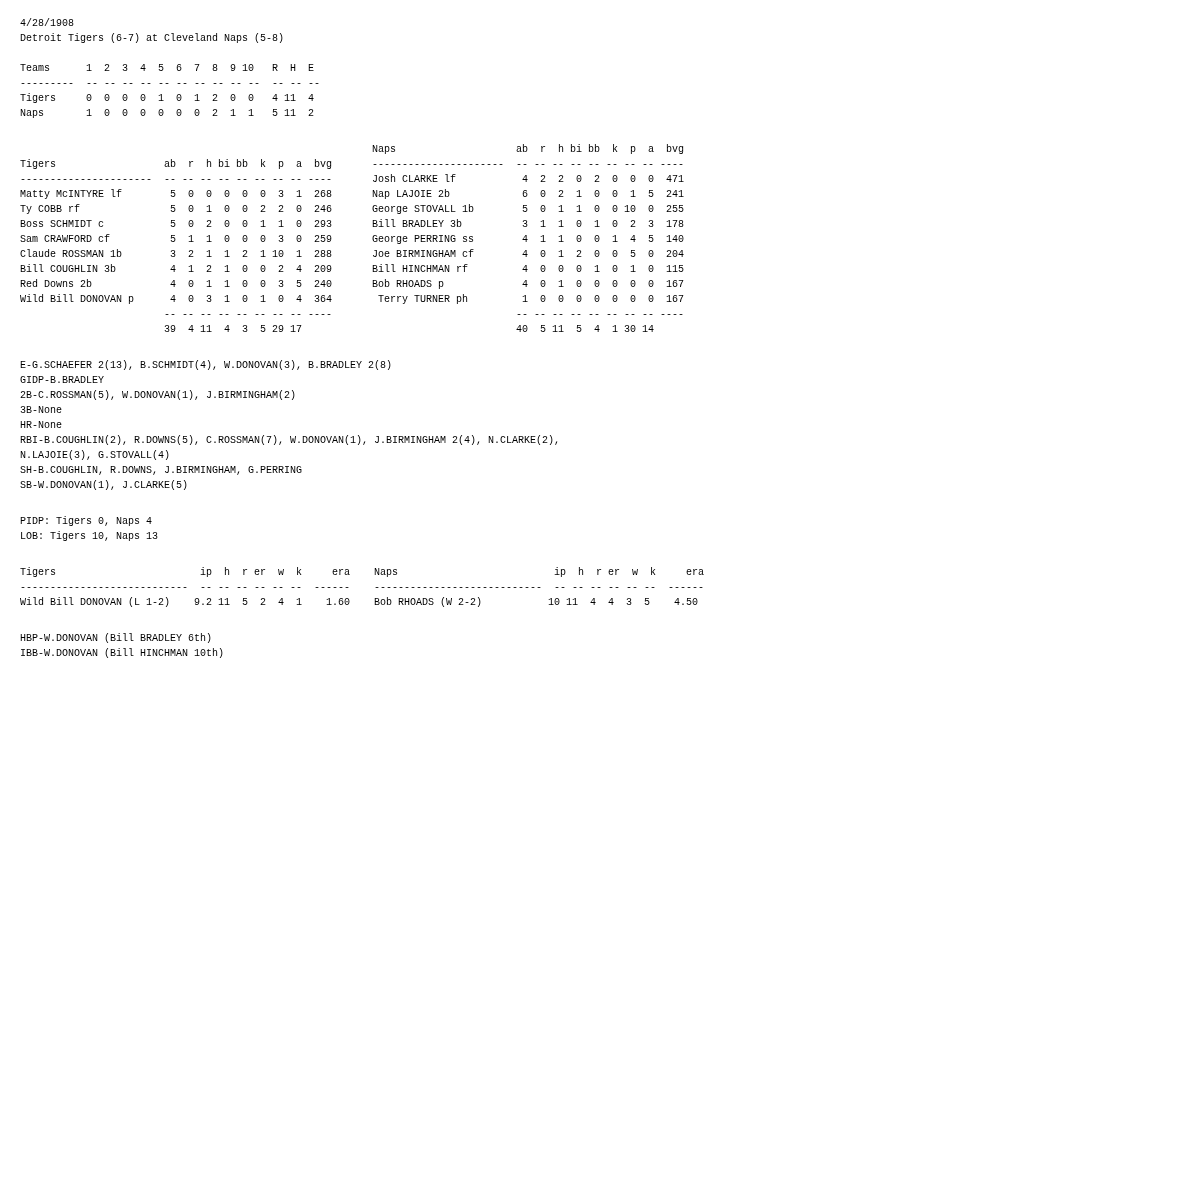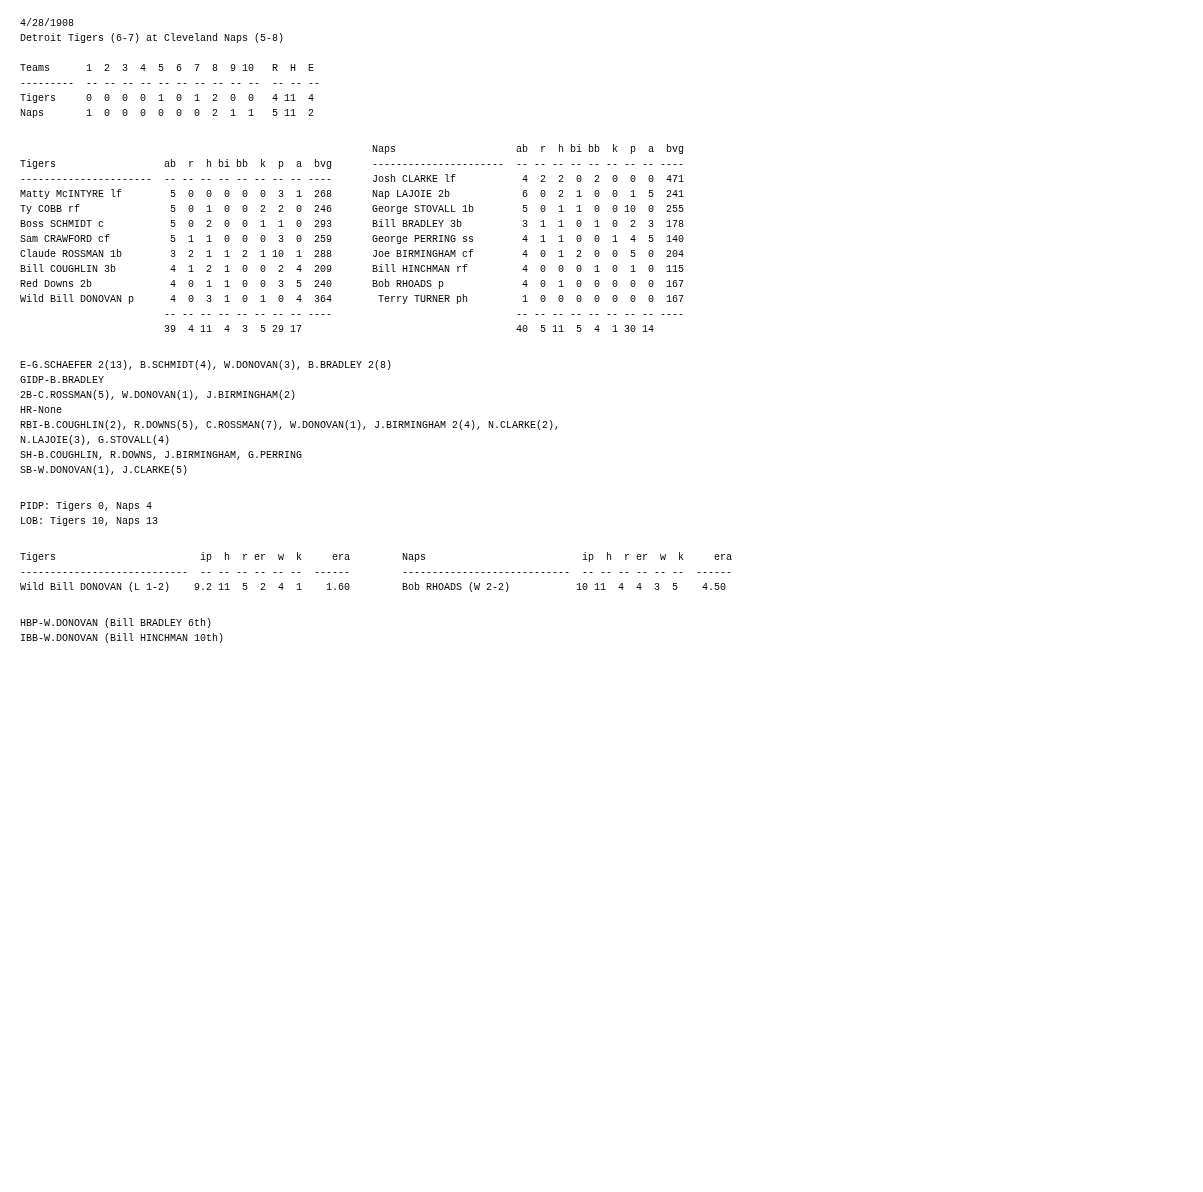--- a/index.html
+++ b/index.html
@@ -73,37 +73,38 @@
     <pre>                        40  5 11  5  4  1 30 14</pre>
   </div>
 </div>
 
 <br>
 
 <div>
     <pre>E-G.SCHAEFER 2(13), B.SCHMIDT(4), W.DONOVAN(3), B.BRADLEY 2(8)</pre>
     <pre>GIDP-B.BRADLEY</pre>
     <pre>2B-C.ROSSMAN(5), W.DONOVAN(1), J.BIRMINGHAM(2)</pre>
+    <pre>3B-None</pre>
     <pre>HR-None</pre>
     <pre>RBI-B.COUGHLIN(2), R.DOWNS(5), C.ROSSMAN(7), W.DONOVAN(1), J.BIRMINGHAM 2(4), N.CLARKE(2),</pre>
     <pre>N.LAJOIE(3), G.STOVALL(4)</pre>
     <pre>SH-B.COUGHLIN, R.DOWNS, J.BIRMINGHAM, G.PERRING</pre>
     <pre>SB-W.DONOVAN(1), J.CLARKE(5)</pre>
   </div>
 
 <br>
 
 <div>
     <pre>PIDP: Tigers 0, Naps 4</pre>
     <pre>LOB: Tigers 10, Naps 13</pre>
   </div>
 
 <br>
 
-<div style="display:flex; gap: 52px; align-items: center;">
+<div style="display:flex; gap: 24px; align-items: center;">
   <div>
     <pre>Tigers                        ip  h  r er  w  k     era</pre>
     <pre>----------------------------  -- -- -- -- -- --  ------</pre>
     <div>
         <pre>Wild Bill DONOVAN (L 1-2)    9.2 11  5  2  4  1    1.60</pre>
       </div>
   </div>
   <div>
     <pre>Naps                          ip  h  r er  w  k     era</pre>
     <pre>----------------------------  -- -- -- -- -- --  ------</pre>

